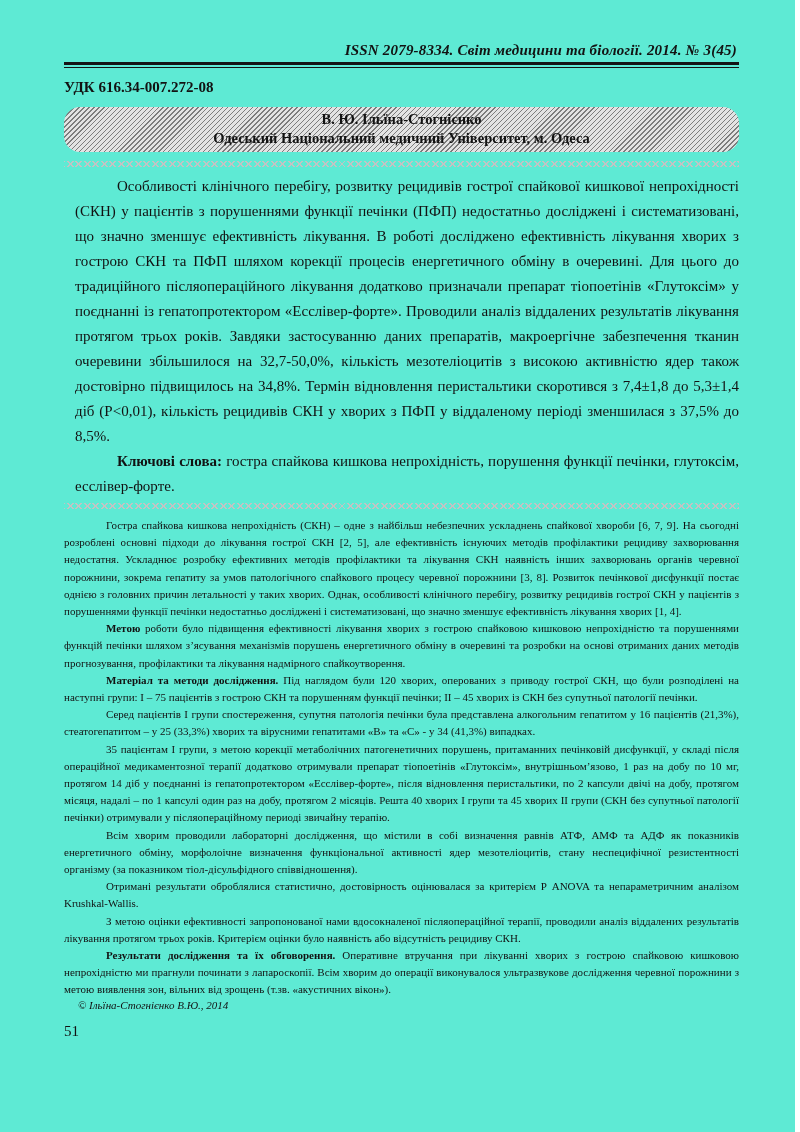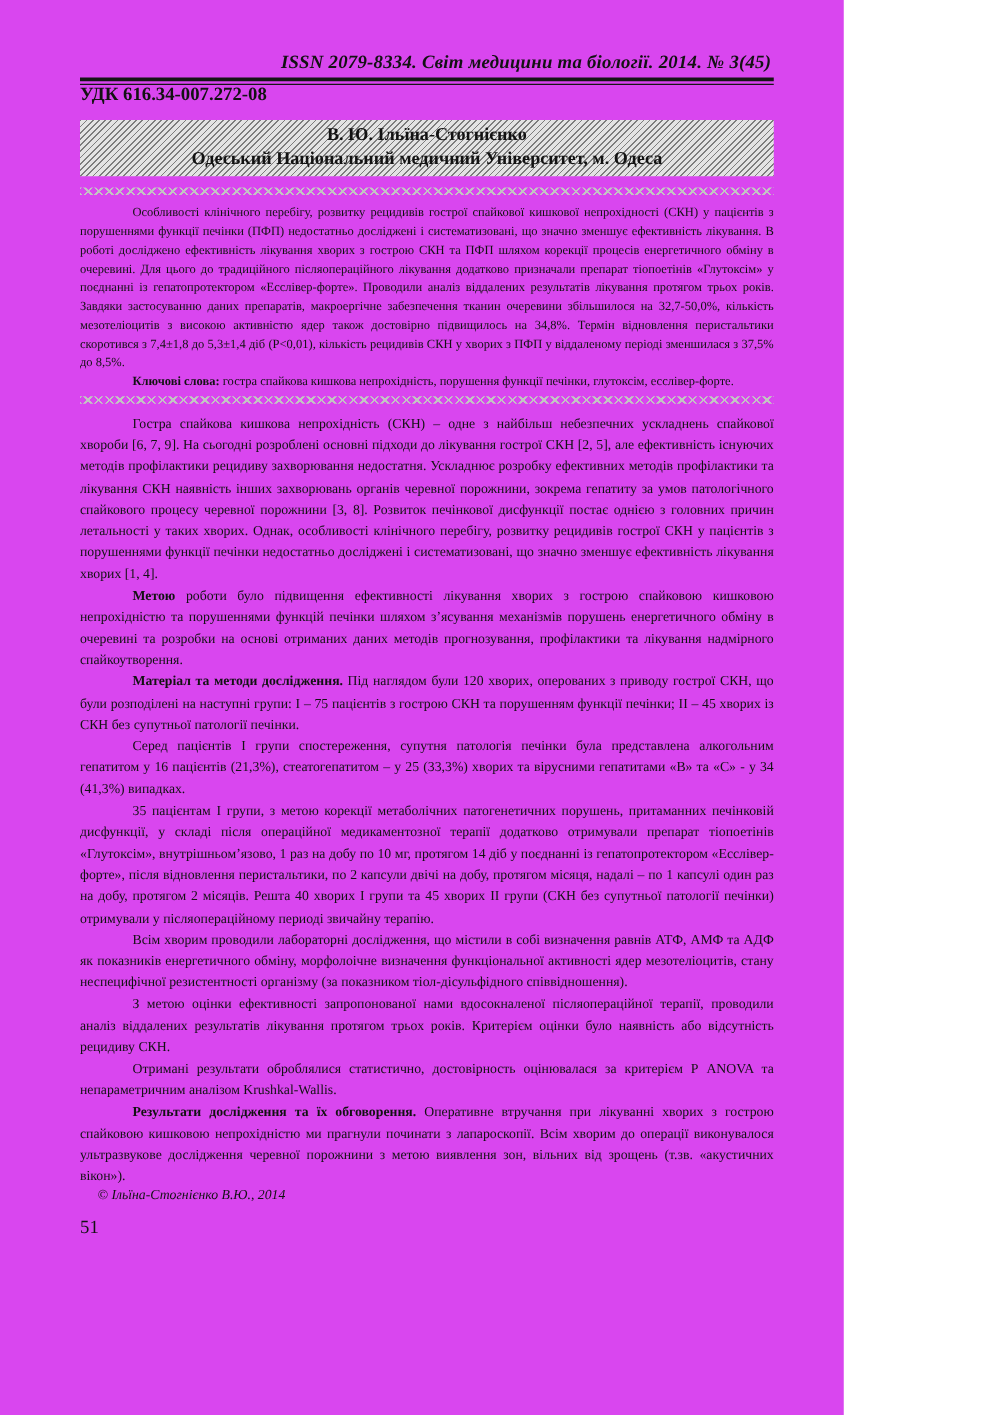--- a/index.html
+++ b/index.html
@@ -5,65 +5,66 @@
   html,body{margin:0;padding:0;background:#ffffff;}
   body{
     width:800px;height:1132px;
     font-family:"Liberation Serif","DejaVu Serif",serif;
     color:#121212;
     position:relative;
     overflow:hidden;
   }
   .page{
     box-sizing:border-box;
-    width:675px;height:1132px;
+    width:795px;height:1132px;
     padding:42px 56px 0 64px;
-    background:#d946ef;
+    background:#5eead4;
     font-family:Liberation Serif, serif;
   }
   
   .journal-line{
     font-size:15px;font-weight:bold;font-style:italic;
     text-align:right;letter-spacing:.2px;
     padding-right:2px;
   }
   .header-rule{
     margin-top:3px;
     height:2px;
     border-top:3px solid #151515;
     border-bottom:1px solid #151515;
   }
-  .udc{font-weight:bold;font-size:15px;}
+  .udc{margin-top:11px;font-weight:bold;font-size:15px;}
   
   .authors{
     margin-top:11px;
     text-align:center;font-weight:bold;font-size:14.5px;line-height:19px;
     padding:3px 0 4px;
     background-color:#e3e3e3;
     background-image:repeating-linear-gradient(135deg, rgba(40,40,40,.55) 0 1px, rgba(255,255,255,0) 1px 3.5px);
+    border-radius:16px;
   }
   .authors div{white-space:nowrap;}
   
   .article-title{
     margin:13px auto 0;
     text-align:center;font-weight:bold;font-size:16.5px;line-height:21px;
     max-width:676px;
   }
   
   .zigzag{
     height:6px;
     background-image:
       repeating-linear-gradient(135deg, #c3c3c3 0 1.4px, rgba(0,0,0,0) 1.4px 6px),
       repeating-linear-gradient(45deg, #c3c3c3 0 1.4px, rgba(0,0,0,0) 1.4px 6px);
   }
   .zigzag.top{margin:9px 0 7px;}
   .zigzag.bottom{margin:4px 0 8px;}
   
   .abstract{
-    font-size:10px;line-height:15px;text-align:justify;
+    font-size:15px;line-height:25px;text-align:justify;margin-left:11px;
   }
   .abstract p{margin:0;text-indent:42px;}
   .abstract .kw-label{font-weight:bold;}
   
   .body-text{
     margin-top:8px;
     font-size:11px;line-height:17.2px;text-align:justify;
   }
   .body-text p{margin:0;text-indent:42px;}
   .body-text .lead{font-weight:bold;}
@@ -103,21 +104,21 @@
 
   <div class="zigzag bottom"></div>
 
   <div class="body-text">
     <p><b class="lead"></b><span>Гостра спайкова кишкова непрохідність (СКН) – одне з найбільш небезпечних ускладнень спайкової хвороби [6, 7, 9]. На сьогодні розроблені основні підходи до лікування гострої СКН [2, 5], але ефективність існуючих методів профілактики рецидиву захворювання недостатня. Ускладнює розробку ефективних методів профілактики та лікування СКН наявність інших захворювань органів черевної порожнини, зокрема гепатиту за умов патологічного спайкового процесу черевної порожнини [3, 8]. Розвиток печінкової дисфункції постає однією з головних причин летальності у таких хворих. Однак, особливості клінічного перебігу, розвитку рецидивів гострої СКН у пацієнтів з порушеннями функції печінки недостатньо досліджені і систематизовані, що значно зменшує ефективність лікування хворих [1, 4].</span></p>
     <p><b class="lead">Метою </b><span>роботи було підвищення ефективності лікування хворих з гострою спайковою кишковою непрохідністю та порушеннями функцій печінки шляхом з’ясування механізмів порушень енергетичного обміну в очеревині та розробки на основі отриманих даних методів прогнозування, профілактики та лікування надмірного спайкоутворення.</span></p>
     <p><b class="lead">Матеріал та методи дослідження. </b><span>Під наглядом були 120 хворих, оперованих з приводу гострої СКН, що були розподілені на наступні групи: I – 75 пацієнтів з гострою СКН та порушенням функції печінки; II – 45 хворих із СКН без супутньої патології печінки.</span></p>
     <p><b class="lead"></b><span>Серед пацієнтів I групи спостереження, супутня патологія печінки була представлена алкогольним гепатитом у 16 пацієнтів (21,3%), стеатогепатитом – у 25 (33,3%) хворих та вірусними гепатитами «В» та «С» - у 34 (41,3%) випадках.</span></p>
     <p><b class="lead"></b><span>35 пацієнтам I групи, з метою корекції метаболічних патогенетичних порушень, притаманних печінковій дисфункції, у складі після операційної медикаментозної терапії додатково отримували препарат тіопоетінів «Глутоксім», внутрішньом’язово, 1 раз на добу по 10 мг, протягом 14 діб у поєднанні із гепатопротектором «Есслівер-форте», після відновлення перистальтики, по 2 капсули двічі на добу, протягом місяця, надалі – по 1 капсулі один раз на добу, протягом 2 місяців. Решта 40 хворих I групи та 45 хворих II групи (СКН без супутньої патології печінки) отримували у післяопераційному периоді звичайну терапію.</span></p>
     <p><b class="lead"></b><span>Всім хворим проводили лабораторні дослідження, що містили в собі визначення равнів АТФ, АМФ та АДФ як показників енергетичного обміну, морфолоічне визначення функціональної активності ядер мезотеліоцитів, стану неспецифічної резистентності організму (за показником тіол-дісульфідного співвідношення).</span></p>
+    <p><b class="lead"></b><span>Отримані результати оброблялися статистично, достовірность оцінювалася за критерієм Р ANOVA та непараметричним аналізом Krushkal-Wallis.</span></p>
     <p><b class="lead"></b><span>З метою оцінки ефективності запропонованої нами вдосокналеної післяопераційної терапії, проводили аналіз віддалених результатів лікування протягом трьох років. Критерієм оцінки було наявність або відсутність рецидиву СКН.</span></p>
-    <p><b class="lead"></b><span>Отримані результати оброблялися статистично, достовірность оцінювалася за критерієм Р ANOVA та непараметричним аналізом Krushkal-Wallis.</span></p>
     <p><b class="lead">Результати дослідження та їх обговорення. </b><span>Оперативне втручання при лікуванні хворих з гострою спайковою кишковою непрохідністю ми прагнули починати з лапароскопії. Всім хворим до операції виконувалося ультразвукове дослідження черевної порожнини з метою виявлення зон, вільних від зрощень (т.зв. «акустичних вікон»).</span></p>
   </div>
 
   <div class="copyright">© Ільїна-Стогнієнко В.Ю., 2014</div>
   <div class="page-number">51</div>
 
 </div>
 
 </body></html>

